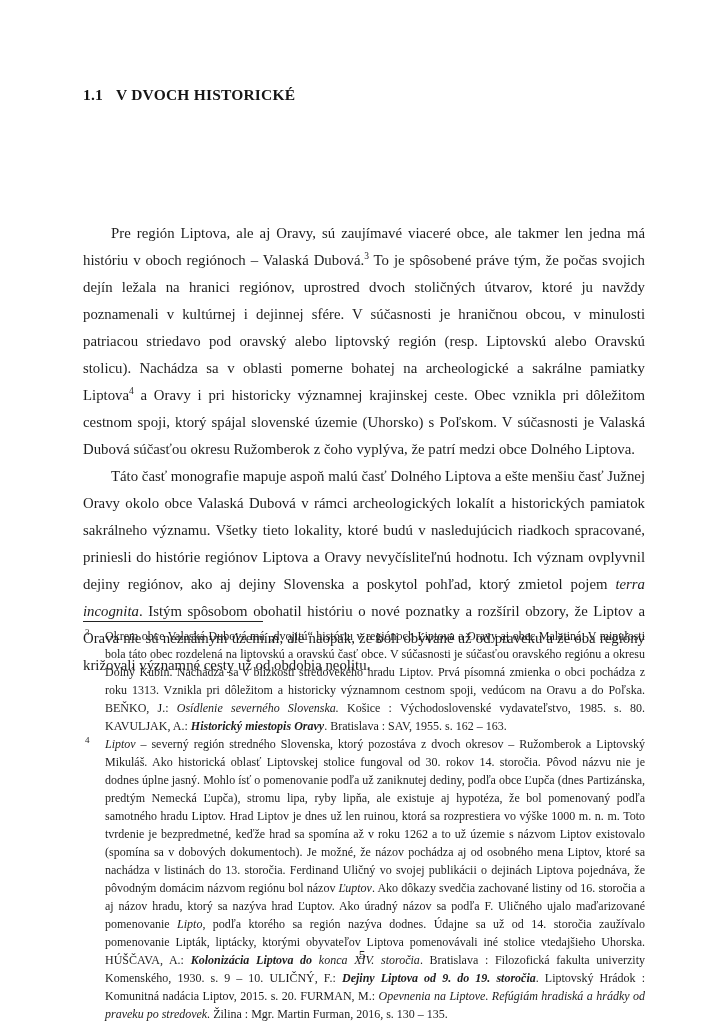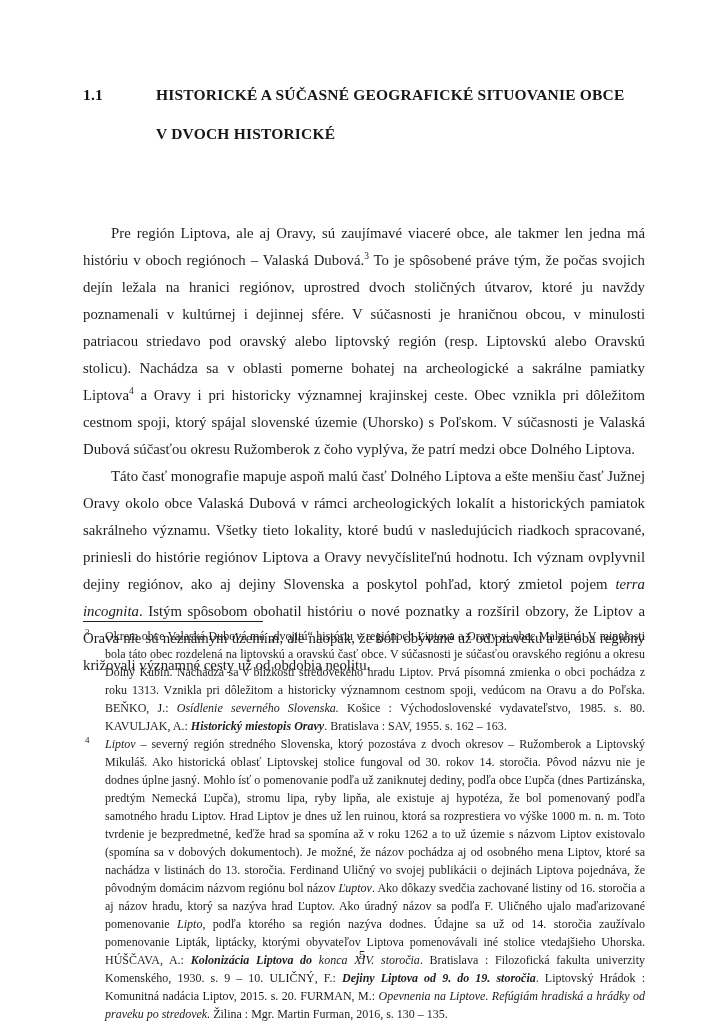--- a/index.html
+++ b/index.html
@@ -81,24 +81,23 @@
     text-align: center;
     font-size: 13.5px;
     color: #1d1d1d;
   }
 </style>
 </head>
 <body>
 
 <div class="page">
 
-  <div class="content heading" style="position:absolute;gap:40px;">
+  <div class="content heading" style="position:absolute;">
     <span class="h-num">1.1</span>
     <span class="h-lines">
-      <span class="h-line1" style="display:block;">HISTORICKÉ A SÚČASNÉ GEOGRAFICKÉ SITUOVANIE OBCE</span>
       <span class="h-line2" style="display:block;">V DVOCH HISTORICKÉ</span>
     </span>
   </div>
 
   <div class="content body-text" style="position:absolute;margin-top:48px;">
     <p><span>Pre región Liptova, ale aj Oravy, sú zaujímavé viaceré obce, ale takmer len jedna má históriu v oboch regiónoch – Valaská Dubová.</span><sup>3</sup><span> To je spôsobené práve tým, že počas svojich dejín ležala na hranici regiónov, uprostred dvoch stoličných útvarov, ktoré ju navždy poznamenali v kultúrnej i dejinnej sfére. V súčasnosti je hraničnou obcou, v minulosti patriacou striedavo pod oravský alebo liptovský región (resp. Liptovskú alebo Oravskú stolicu). Nachádza sa v oblasti pomerne bohatej na archeologické a sakrálne pamiatky Liptova</span><sup>4</sup><span> a Oravy i pri historicky významnej krajinskej ceste. Obec vznikla pri dôležitom cestnom spoji, ktorý spájal slovenské územie (Uhorsko) s Poľskom. V súčasnosti je Valaská Dubová súčasťou okresu Ružomberok z čoho vyplýva, že patrí medzi obce Dolného Liptova.</span></p>
     <p><span>Táto časť monografie mapuje aspoň malú časť Dolného Liptova a ešte menšiu časť Južnej Oravy okolo obce Valaská Dubová v rámci archeologických lokalít a historických pamiatok sakrálneho významu. Všetky tieto lokality, ktoré budú v nasledujúcich riadkoch spracované, priniesli do histórie regiónov Liptova a Oravy nevyčísliteľnú hodnotu. Ich význam ovplyvnil dejiny regiónov, ako aj dejiny Slovenska a poskytol pohľad, ktorý zmietol pojem </span><span class="italic">terra incognita</span><span>. Istým spôsobom obohatil históriu o nové poznatky a rozšíril obzory, že Liptov a Orava nie sú neznámym územím, ale naopak, že boli obývané už od praveku a že oba regióny križovali významné cesty už od obdobia neolitu.</span></p>
   </div>
 
   <div class="content footnote-sep" style="position:absolute;"></div>

